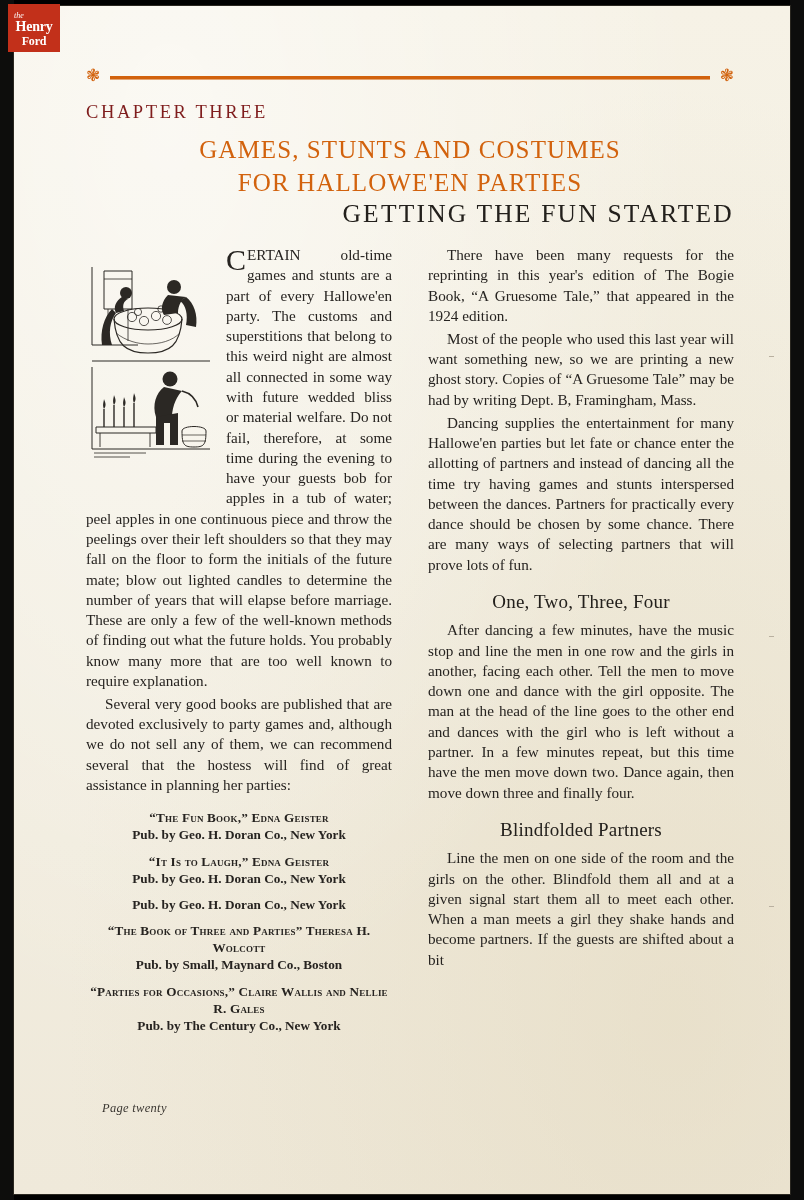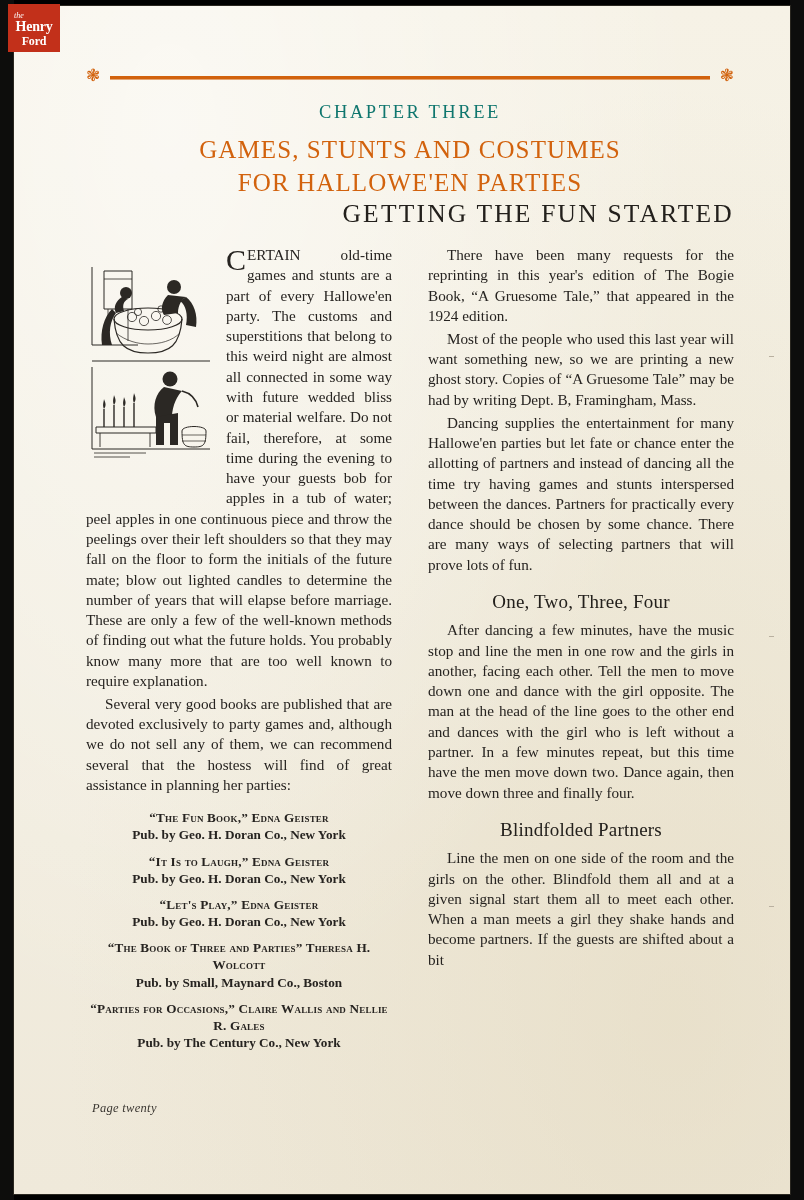--- a/index.html
+++ b/index.html
@@ -125,24 +125,24 @@
     position: absolute;
     top: 0;
     color: #d2620d;
     font-size: 17px;
     line-height: 20px;
   }
   .ornament .glyph.left { left: 0; }
   .ornament .glyph.right { right: 0; }
 
   .chapter-label {
-    text-align: center;
+    text-align: left;
     font-size: 18.5px;
     letter-spacing: 2.6px;
-    color: #0f766e;
+    color: #7f1d1d;
     margin-bottom: 10px;
   }
   .chapter-title {
     text-align: center;
     color: #d2620d;
     font-size: 25px;
     letter-spacing: 1.1px;
     line-height: 1.32;
     margin-bottom: 0;
   }
@@ -224,21 +224,21 @@
     display: block;
     letter-spacing: 0.2px;
   }
   .booklist .pub {
     display: block;
   }
   .sc { font-variant: small-caps; }
 
   .page-number {
     position: absolute;
-    left: 78px;
+    left: 88px;
     bottom: 78px;
     font-size: 12.5px;
     font-style: italic;
     color: #3a3631;
     letter-spacing: 0.3px;
   }
 
   .tick {
     position: absolute;
     right: 16px;
@@ -343,21 +343,20 @@
           <div class="booklist">
             <div class="entry">
               <span class="title sc">“The Fun Book,” Edna Geister</span>
               <span class="pub">Pub. by Geo. H. Doran Co., New York</span>
             </div>
             <div class="entry">
               <span class="title sc">“It Is to Laugh,” Edna Geister</span>
               <span class="pub">Pub. by Geo. H. Doran Co., New York</span>
             </div>
             <div class="entry">
-              <span class="title sc">“Let's Play,” Edna Geister</span>
               <span class="pub">Pub. by Geo. H. Doran Co., New York</span>
             </div>
             <div class="entry">
               <span class="title sc">“The Book of Three and Parties” Theresa H. Wolcott</span>
               <span class="pub">Pub. by Small, Maynard Co., Boston</span>
             </div>
             <div class="entry">
               <span class="title sc">“Parties for Occasions,” Claire Wallis and Nellie R. Gales</span>
               <span class="pub">Pub. by The Century Co., New York</span>
             </div>

